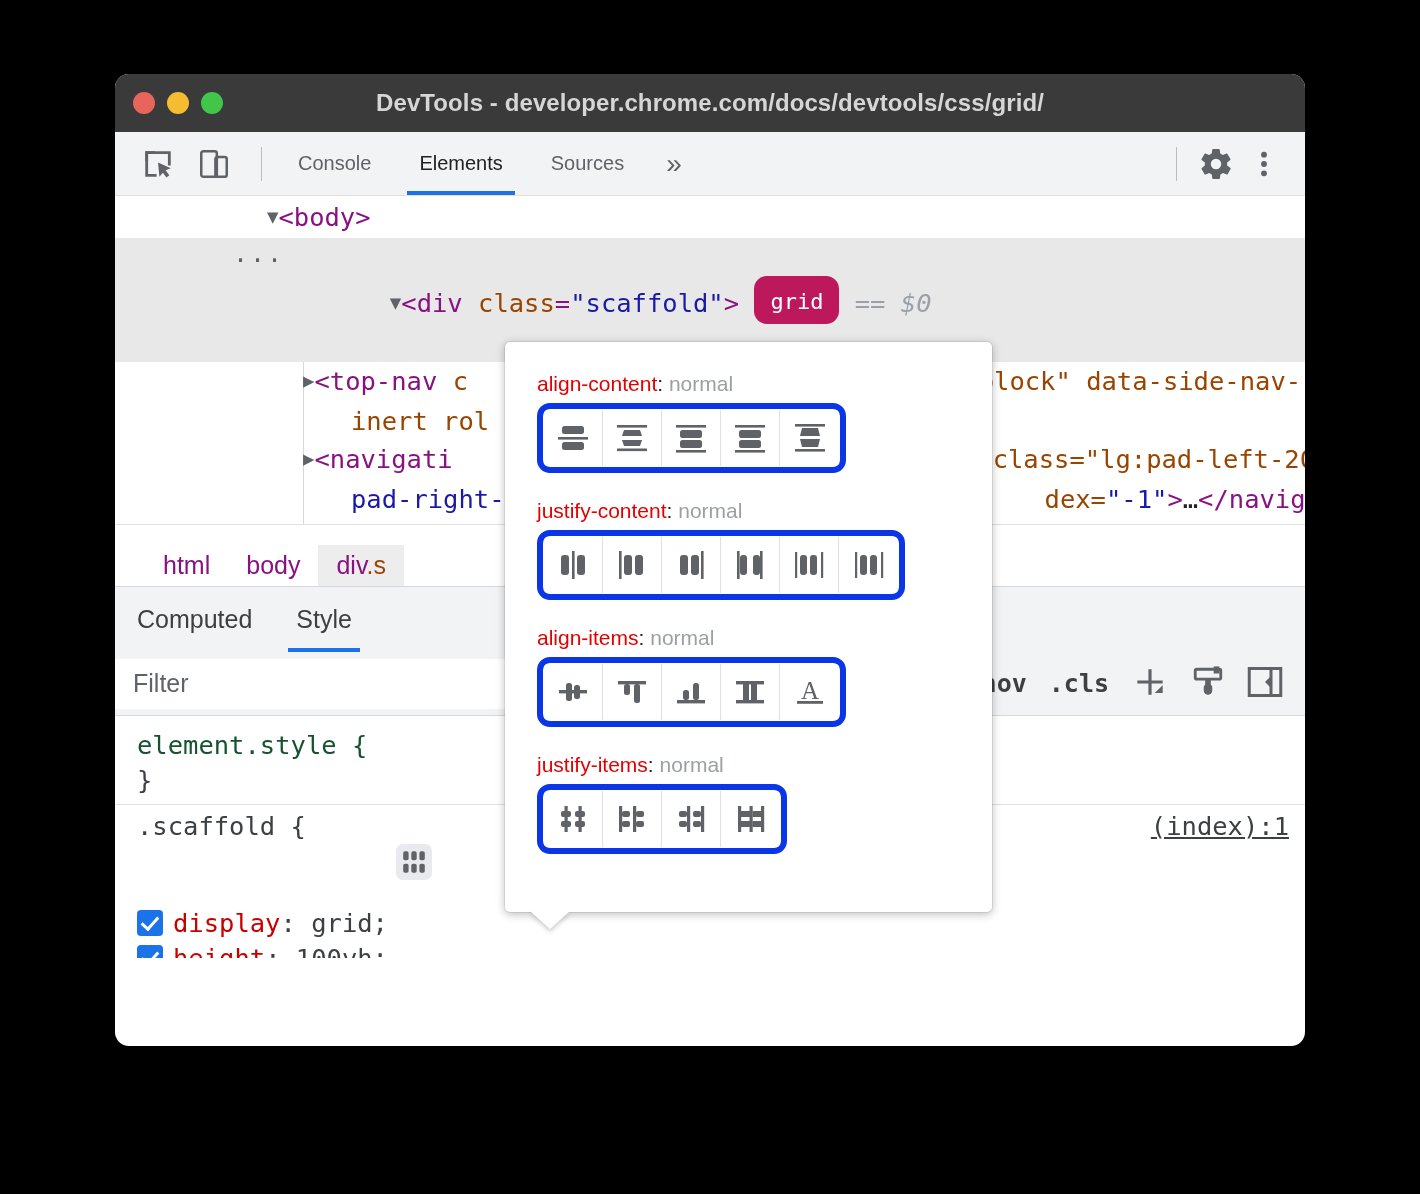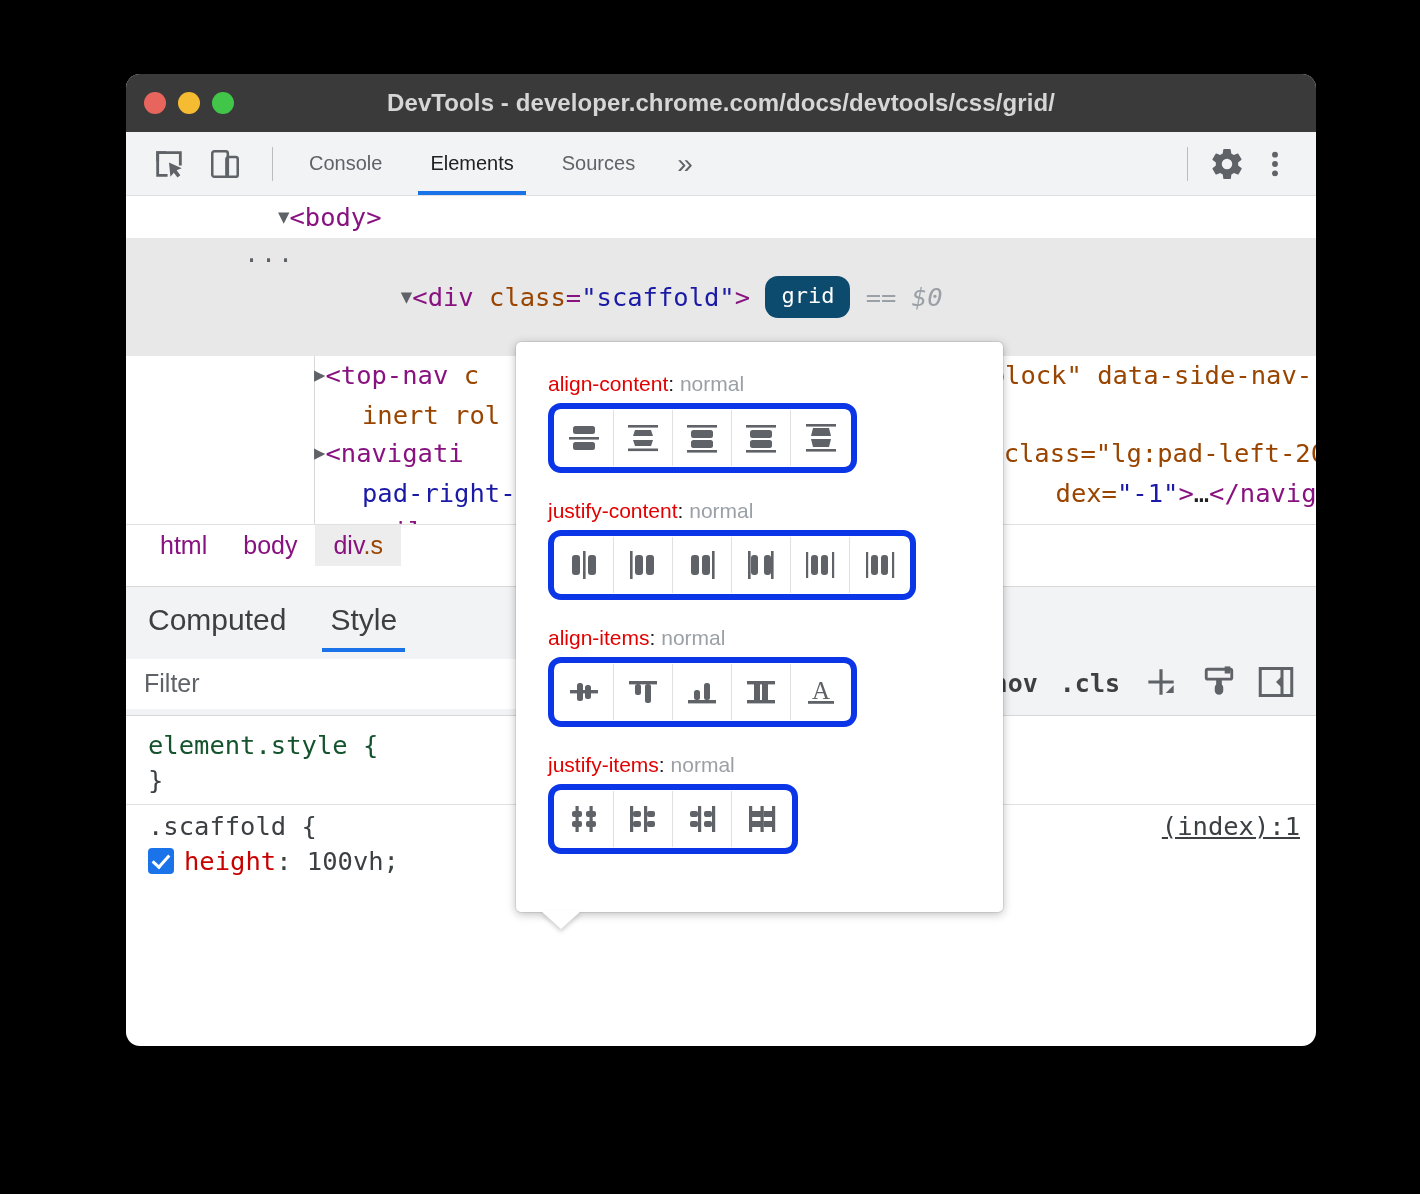--- a/index.html
+++ b/index.html
@@ -7,21 +7,21 @@
     width: 1420px; height: 1194px;
     background: #000000;
     font-family: "Liberation Sans", sans-serif;
     overflow: hidden;
   }
   #root { position: relative; width: 1420px; height: 1194px; }
 
   
   .window {
     position: absolute;
-    left: 126px; top: 74px;
+    left: 115px; top: 74px;
     width: 1190px; height: 972px;
     border-radius: 14px;
     background: #ffffff;
     overflow: hidden;
     box-shadow: 0 0 0 1px rgba(0,0,0,.25);
   }
   .titlebar {
     height: 58px;
     background: #3a3a3a;
     display: flex; align-items: center;
@@ -85,49 +85,49 @@
     position: absolute; left: 118px; top: 4px;
     color: #5f6368; font-size: 25px; letter-spacing: 2px;
   }
   .tri { display: inline-block; color: #5f6368; font-size: 19px;
          transform: translateY(-3px); }
   .tag { color: #881280; }
   .attr { color: #994500; }
   .val { color: #1a1aa6; }
   .txt { color: #222; }
   .grid-badge {
-    display: inline-block; background: #0c4a6e; color: #fff;
-    border-radius: 13px; padding: 1px 16px 3px; font-size: 22px;
+    display: inline-block; background: #be185d; color: #fff;
+    border-radius: 13px; padding: 7px 16px 3px; font-size: 22px;
     font-family: "DejaVu Sans Mono", monospace; vertical-align: 3px;
   }
   .eq { color: #9aa0a6; }
   .dollar { color: #9aa0a6; font-style: italic; }
   .guide { position: absolute; left: 188px; top: 42px; bottom: 0; width: 1px; background: #d8d8d8; }
 
   
   .crumbs {
     height: 62px; background: #fff;
     border-top: 1px solid #e0e0e0;
-    display: flex; align-items: flex-start;
-    padding-left: 16px;
+    display: flex; align-items: flex-end;
+    padding-left: 30px;
     font-size: 25px;
   }
   .crumb { padding: 6px 18px; color: #881280; }
   .crumb.active { background: #ededed; }
   .crumb .dotcls { color: #994500; }
 
   
   .pane-tabs {
     height: 66px; background: #f1f3f4;
     border-top: 1px solid #d8d8d8;
     display: flex; align-items: stretch;
   }
   .ptab {
     display: flex; align-items: center; padding: 0 22px;
-    font-size: 30px; color: #3c4043; position: relative;
+    font-size: 25px; color: #3c4043; position: relative;
   }
   .ptab.active::after {
     content: ""; position: absolute; left: 14px; right: 14px; bottom: 0;
     height: 4px; background: #1a73e8;
   }
   .ptab-more { display:flex; align-items:center; padding: 0 20px; font-size: 28px; color:#5f6368; }
 
   
   .filterbar {
     height: 64px; background: #f1f3f4;
@@ -362,20 +362,30 @@
         <div class="sel-line"><span class="grey">element.style {</span></div>
         <div class="sel-line">}</div>
       </div>
 
       <div class="rule-block">
         <div class="sel-line">
           <span>.scaffold {</span>
           <span class="origin">(index):1</span>
         </div>
 
+        <div class="prop-line"><span class="cb"></span><span class="pname">display</span><span class="pval">: </span><span class="pval">grid;</span><span class="grid-edit-btn">
+          <svg width="36" height="36" viewBox="0 0 20 20" style="position:absolute;left:0;top:0">
+            <rect x="4" y="4" width="3" height="5" rx="1" fill="#5f6368"></rect>
+            <rect x="8.5" y="4" width="3" height="5" rx="1" fill="#5f6368"></rect>
+            <rect x="13" y="4" width="3" height="5" rx="1" fill="#5f6368"></rect>
+            <rect x="4" y="11" width="3" height="5" rx="1" fill="#5f6368"></rect>
+            <rect x="8.5" y="11" width="3" height="5" rx="1" fill="#5f6368"></rect>
+            <rect x="13" y="11" width="3" height="5" rx="1" fill="#5f6368"></rect>
+          </svg>
+        </span></div>
 
         <div class="prop-line"><span class="cb"></span><span class="pname">height</span><span class="pval">: </span><span class="pval">100vh;</span></div>
 
       </div>
     </div>
 
     <div class="popup">
 
       <div class="pg">
         <div class="pg-label"><span class="k">align-content</span><span class="c">:</span> <span class="v">normal</span></div>

